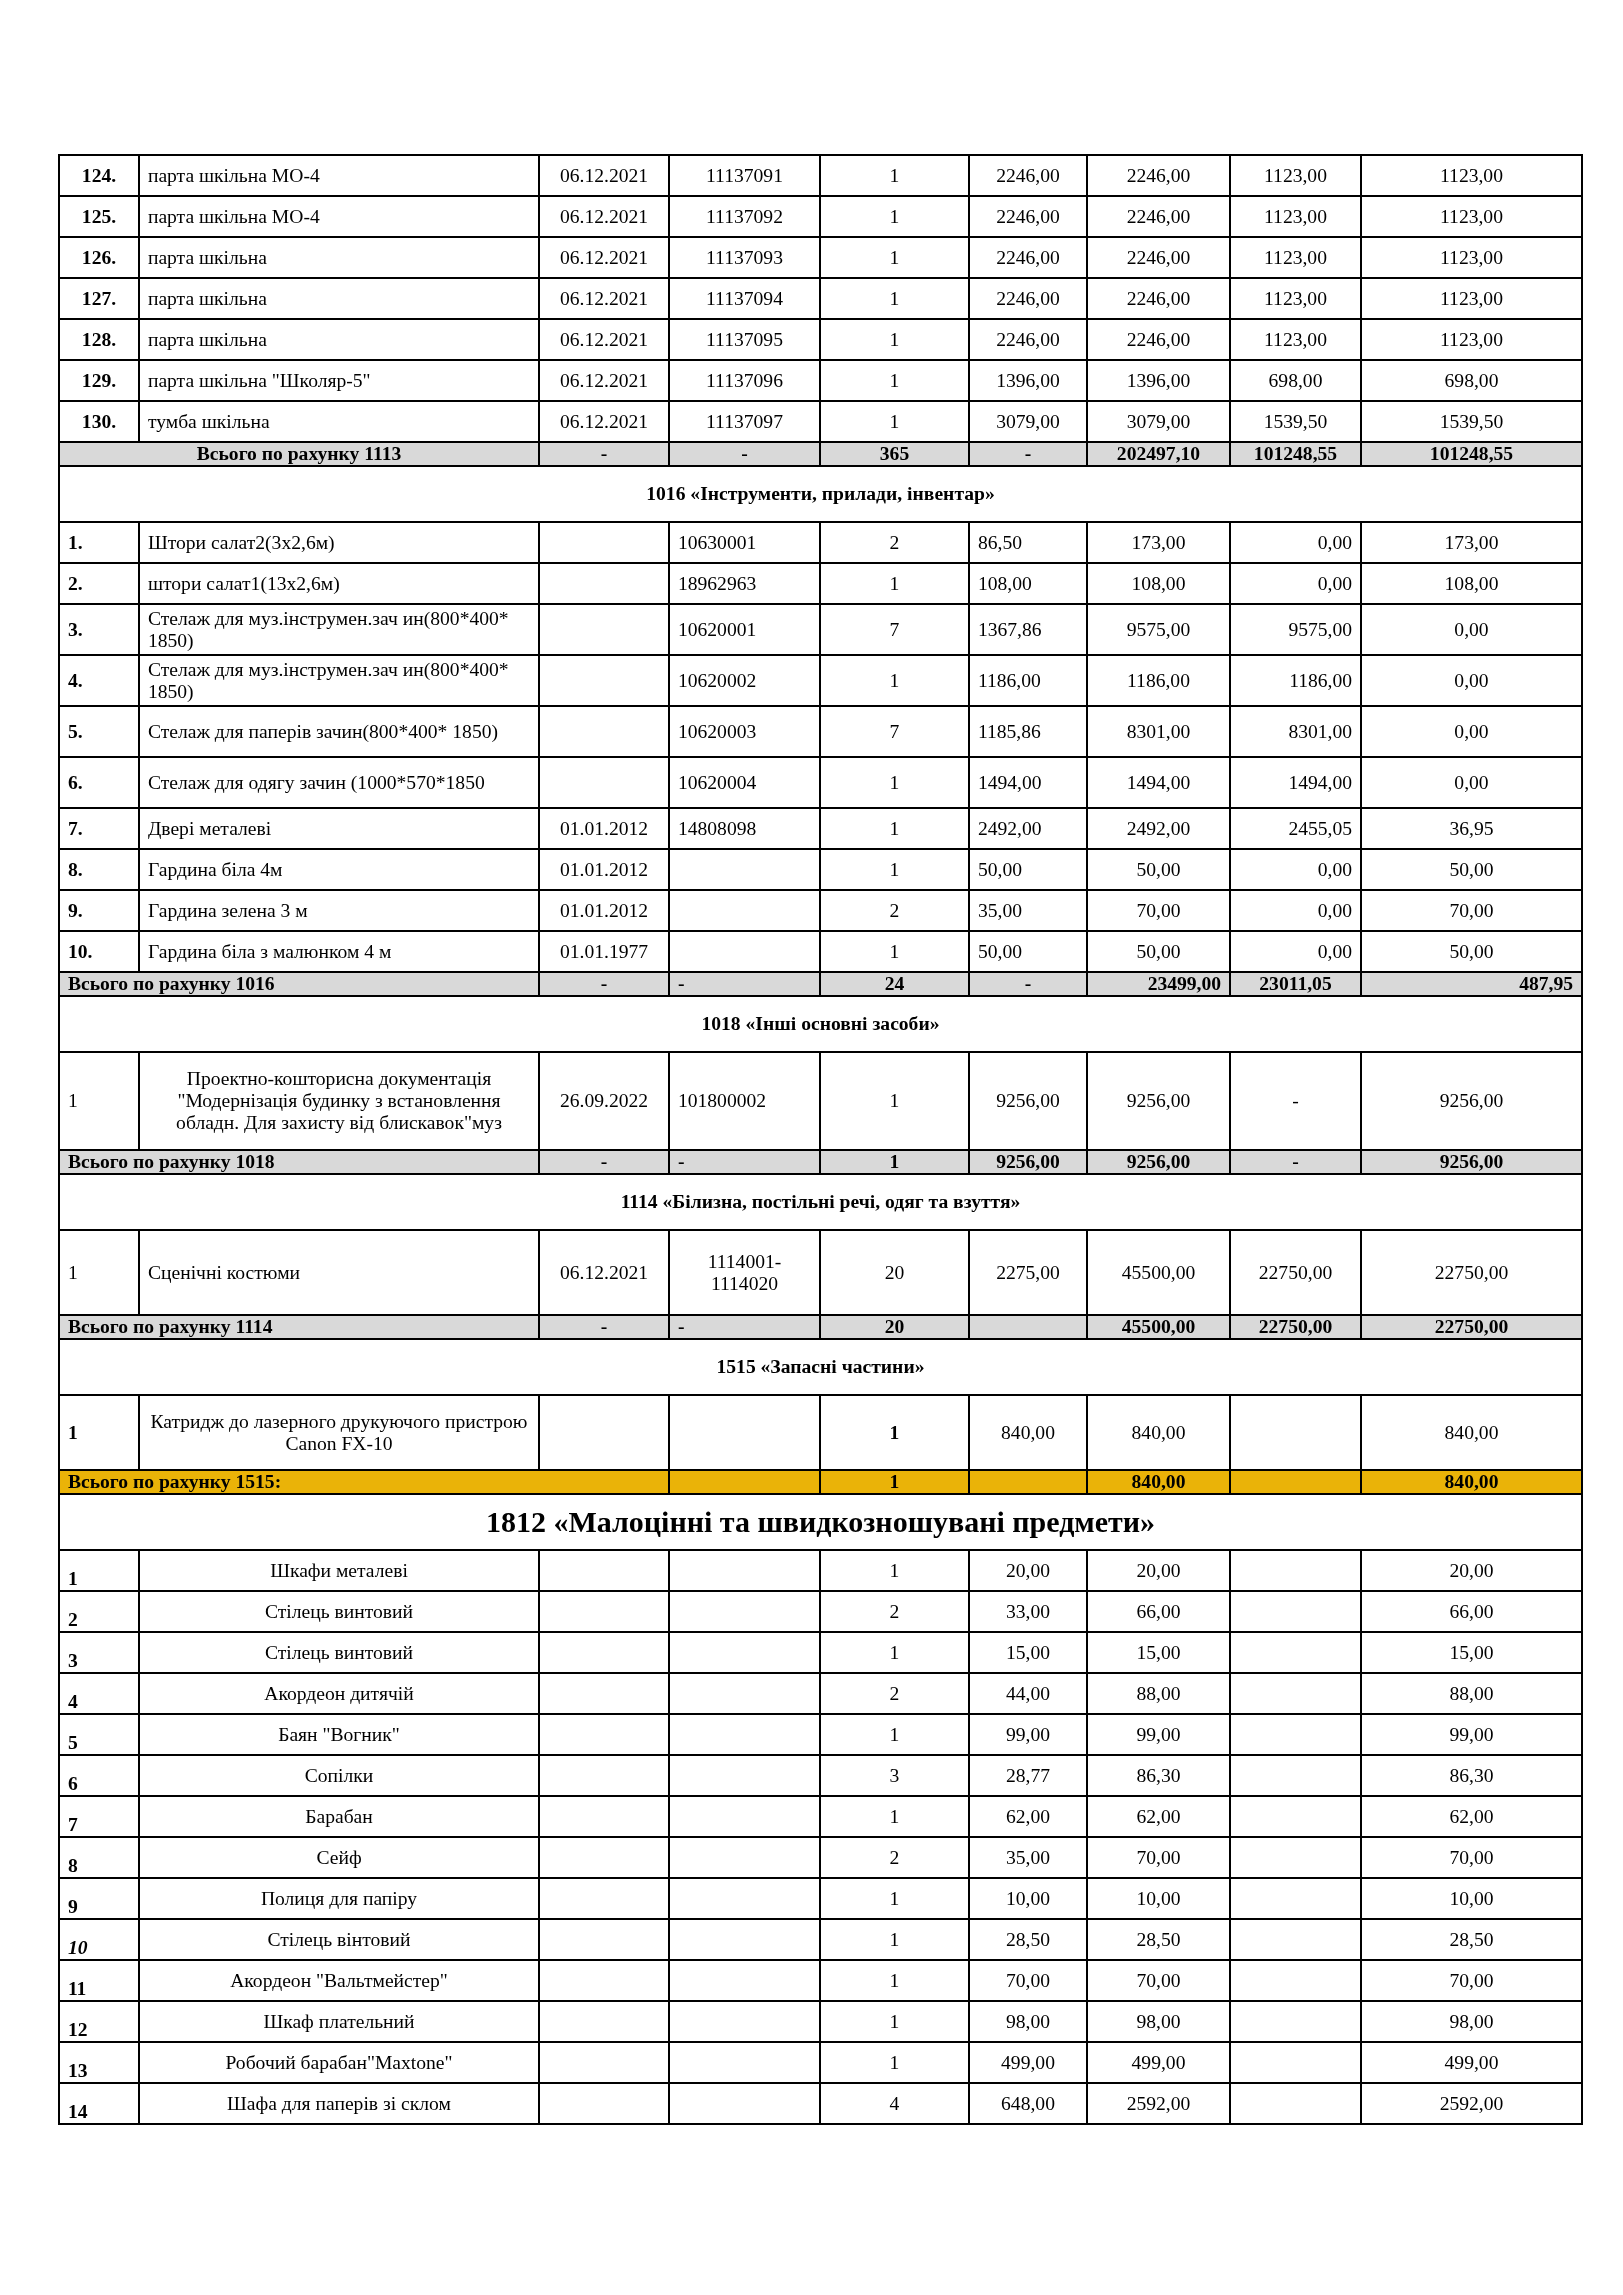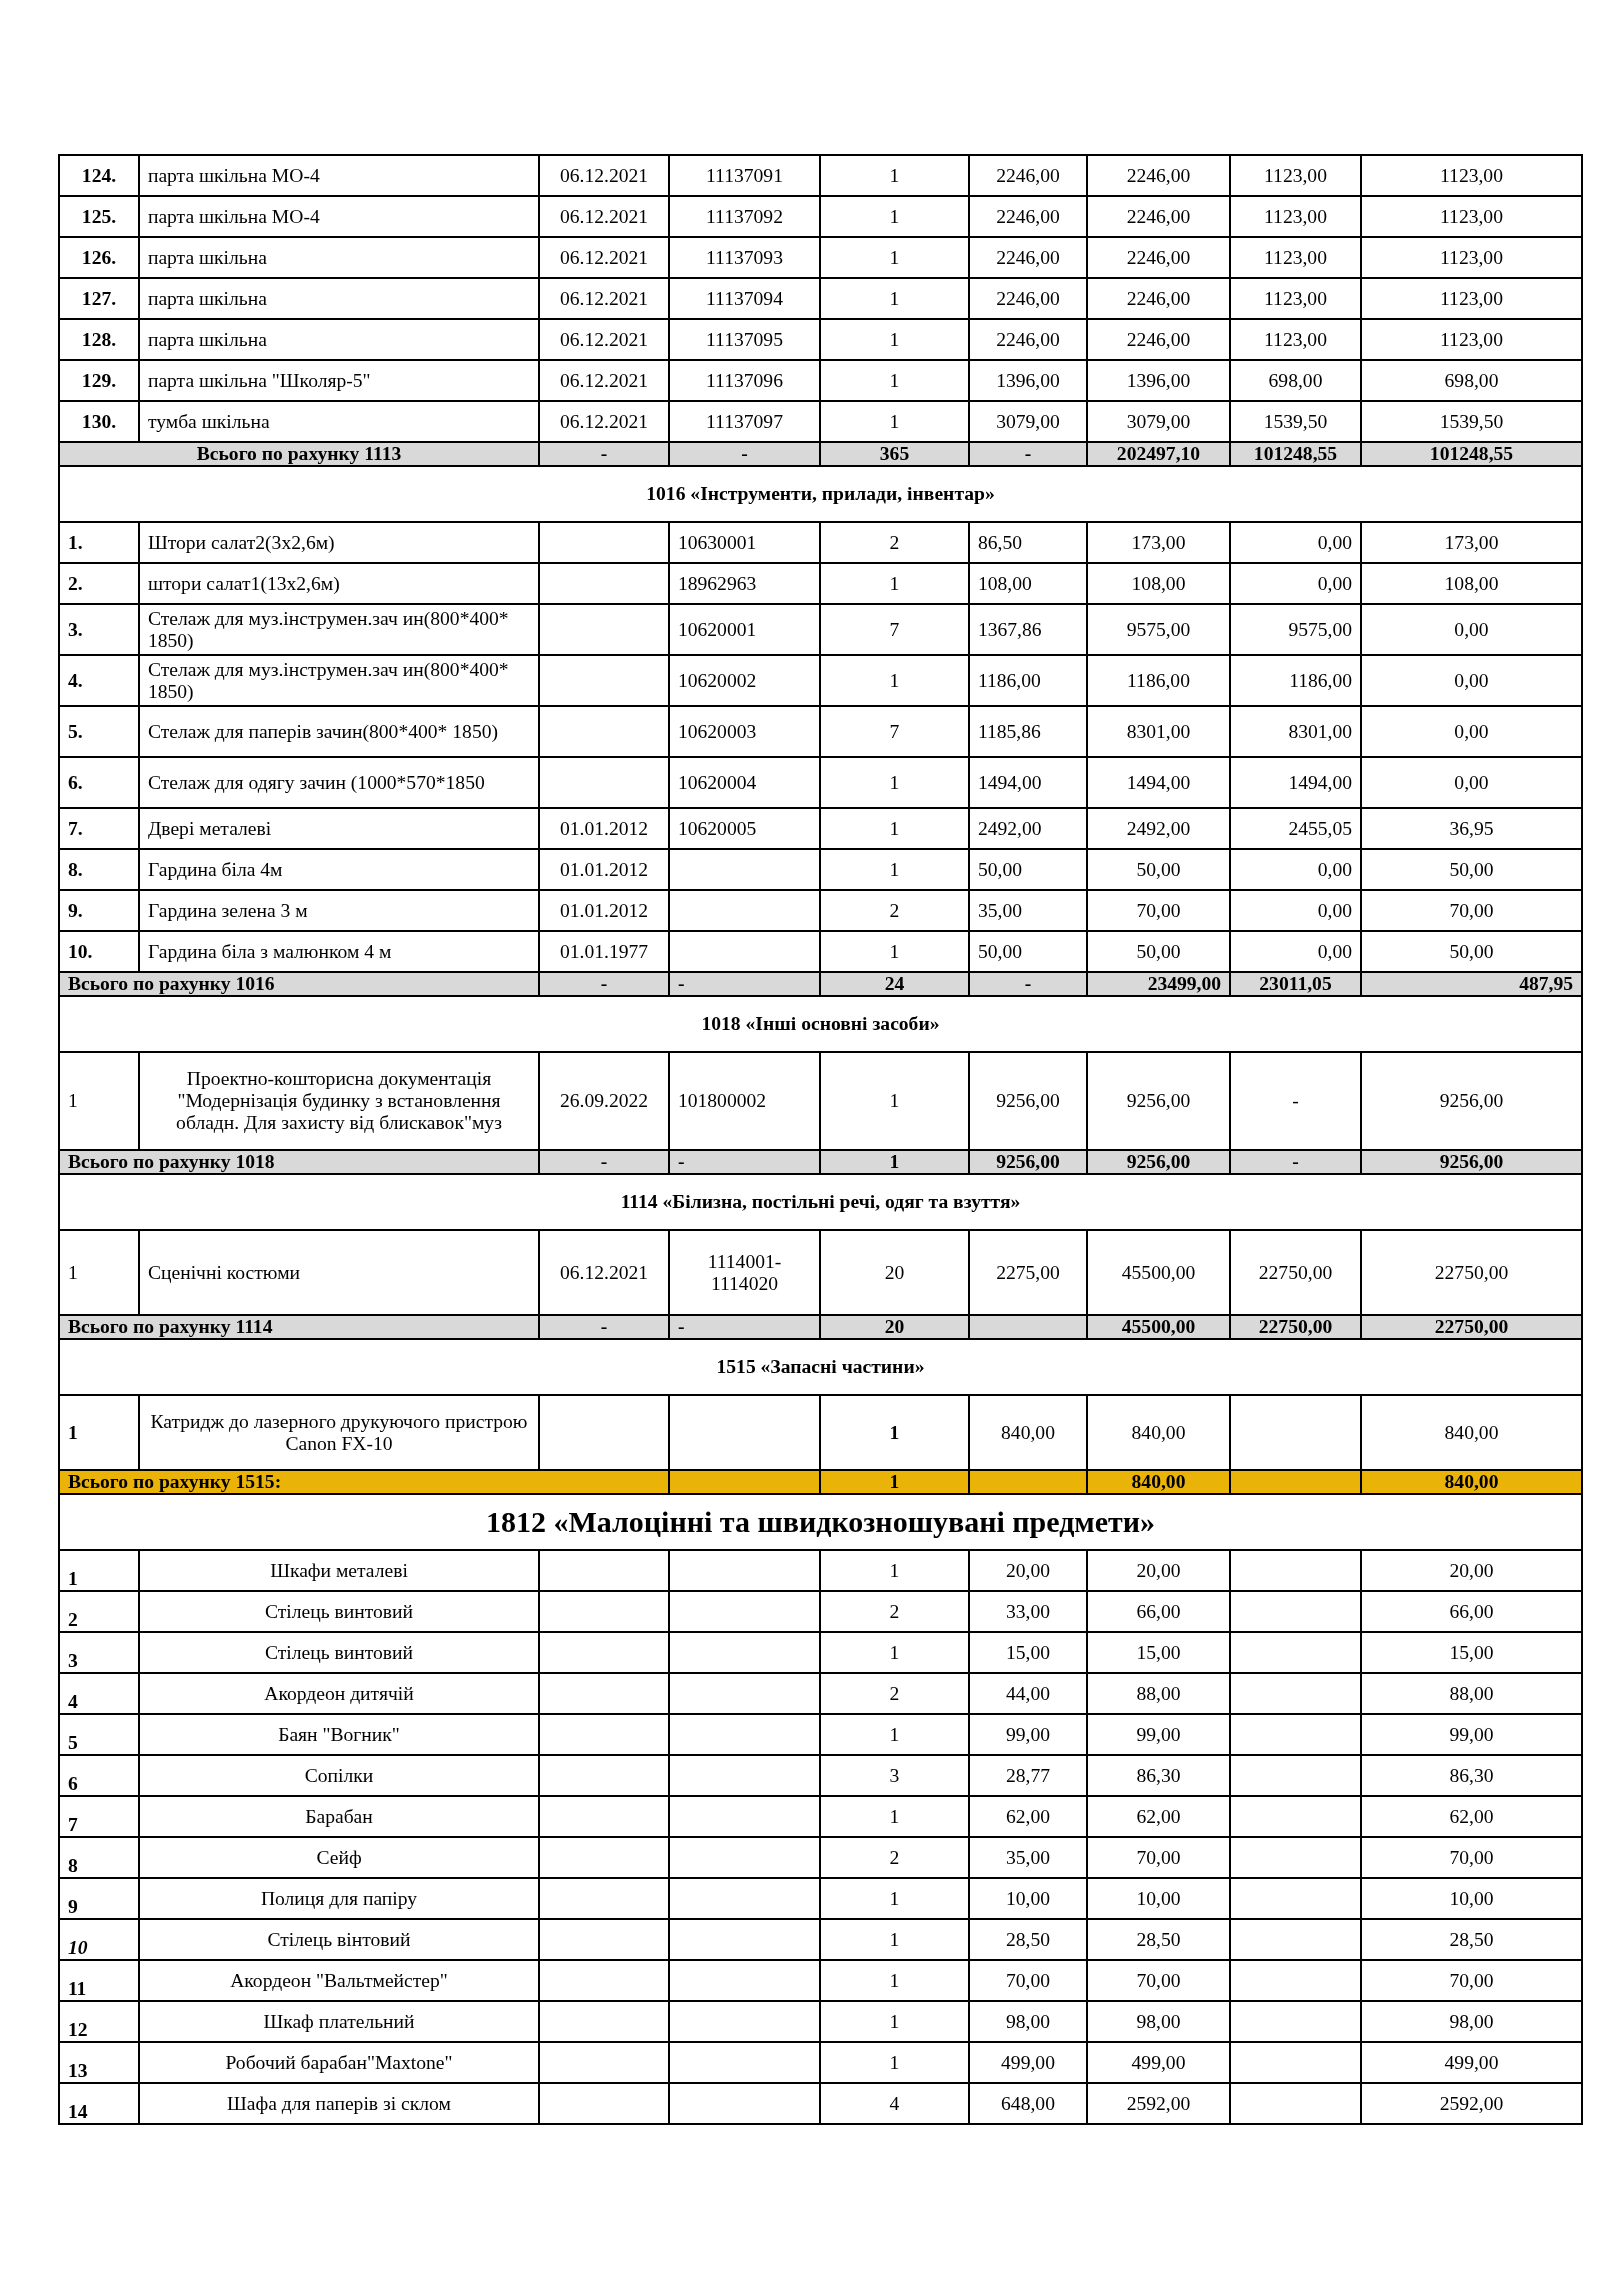--- a/index.html
+++ b/index.html
@@ -196,21 +196,21 @@
       <td class="center">1</td>
       <td>1494,00</td>
       <td class="center">1494,00</td>
       <td class="right">1494,00</td>
       <td class="center low">0,00</td>
     </tr>
     <tr class="r">
       <td class="no">7.</td>
       <td>Двері металеві</td>
       <td class="center">01.01.2012</td>
-      <td>10620005</td>
+      <td>14808098</td>
       <td class="center">1</td>
       <td>2492,00</td>
       <td class="center">2492,00</td>
       <td class="right">2455,05</td>
       <td class="center low">36,95</td>
     </tr>
     <tr class="r">
       <td class="no">8.</td>
       <td>Гардина біла 4м</td>
       <td class="center">01.01.2012</td>

